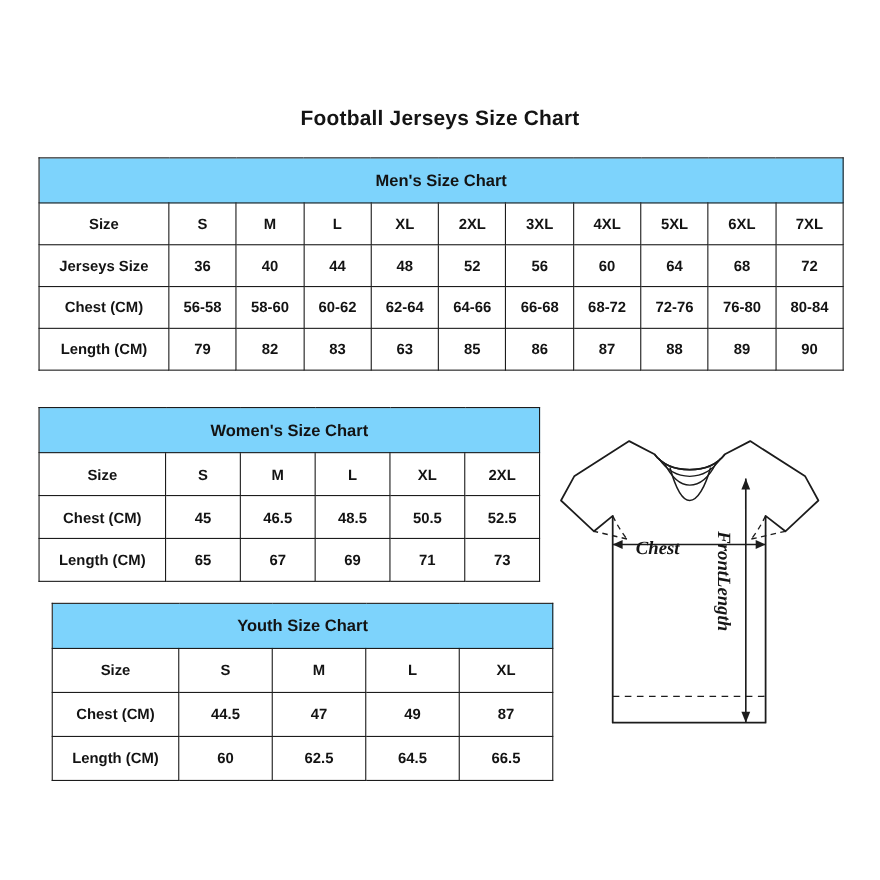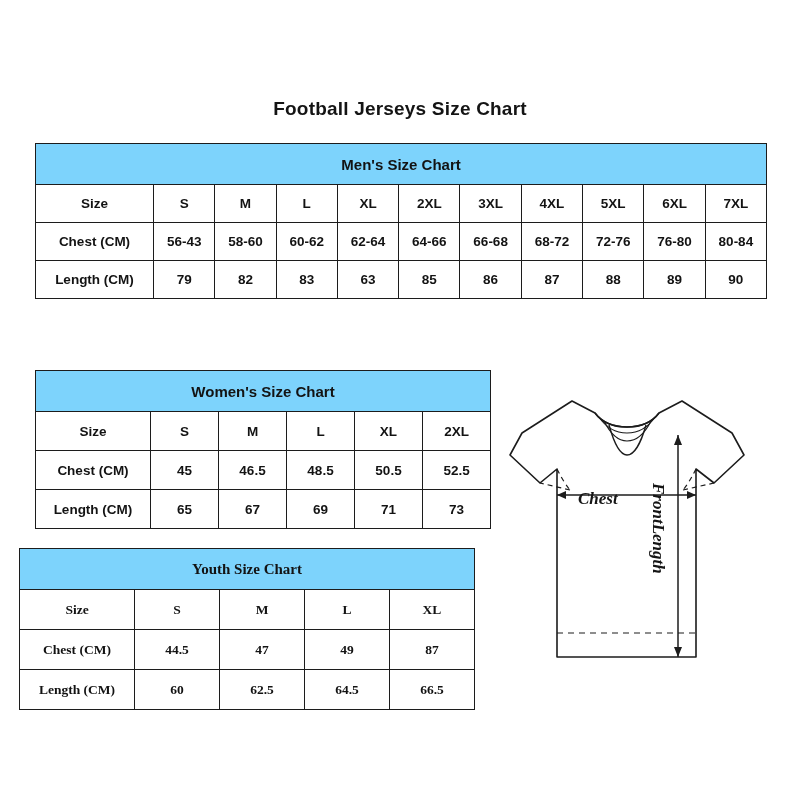--- a/index.html
+++ b/index.html
@@ -64,21 +64,21 @@
   #mens-table col.lbl { width: 118px; }
   #mens-table col.dat { width: 61.3px; }
 
   
   #womens-table { left: 35px; top: 370px; width: 455px; }
   #womens-table tr { height: 39px; border-radius: 10px; }
   #womens-table col.lbl { width: 115px; }
   #womens-table col.dat { width: 68px; }
 
   
-  #youth-table { left: 19px; top: 548px; width: 455px; font-family: Liberation Serif, serif; }
+  #youth-table { left: 47px; top: 548px; width: 455px; }
   #youth-table tr { height: 40px; }
   #youth-table col.lbl { width: 115px; }
   #youth-table col.dat { width: 85px; }
 
   #shirt-figure {
     position: absolute;
     left: 500px;
     top: 395px;
     width: 290px;
     height: 300px;
@@ -136,22 +136,35 @@
         <td>L</td>
         <td>XL</td>
         <td>2XL</td>
         <td>3XL</td>
         <td>4XL</td>
         <td>5XL</td>
         <td>6XL</td>
         <td>7XL</td>
       </tr>
       <tr>
+        <td class="rowlabel">Jerseys Size</td>
+        <td>36</td>
+        <td>40</td>
+        <td>44</td>
+        <td>48</td>
+        <td>52</td>
+        <td>56</td>
+        <td>60</td>
+        <td>64</td>
+        <td>68</td>
+        <td>72</td>
+      </tr>
+      <tr>
         <td class="rowlabel">Chest (CM)</td>
-        <td>56-43</td>
+        <td>56-58</td>
         <td>58-60</td>
         <td>60-62</td>
         <td>62-64</td>
         <td>64-66</td>
         <td>66-68</td>
         <td>68-72</td>
         <td>72-76</td>
         <td>76-80</td>
         <td>80-84</td>
       </tr>

